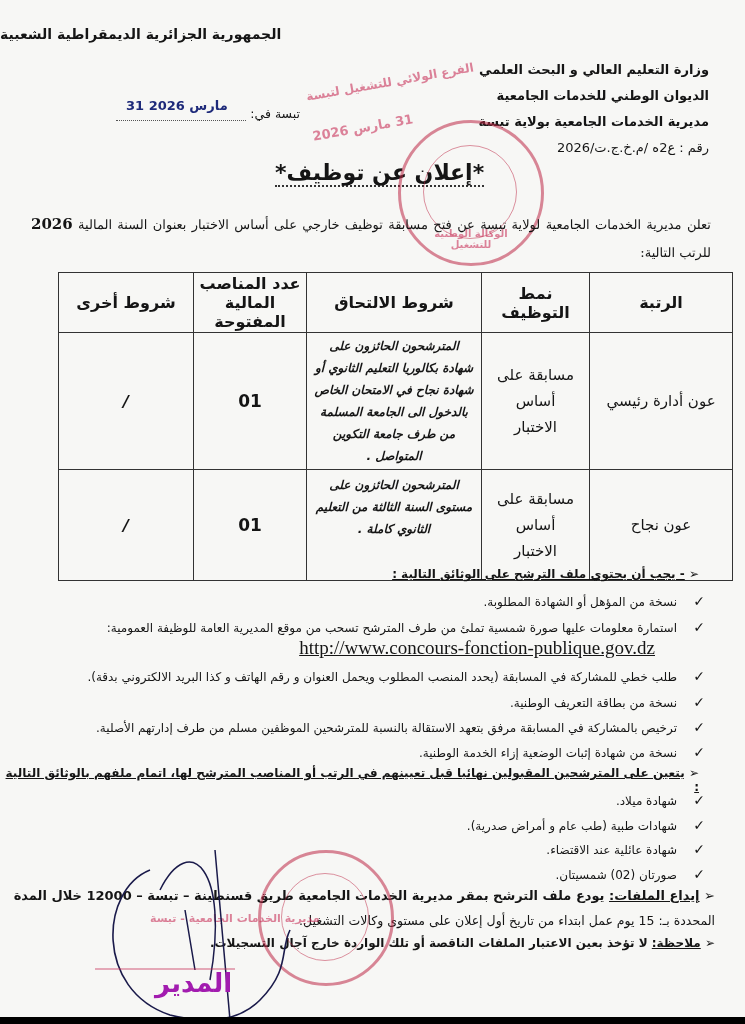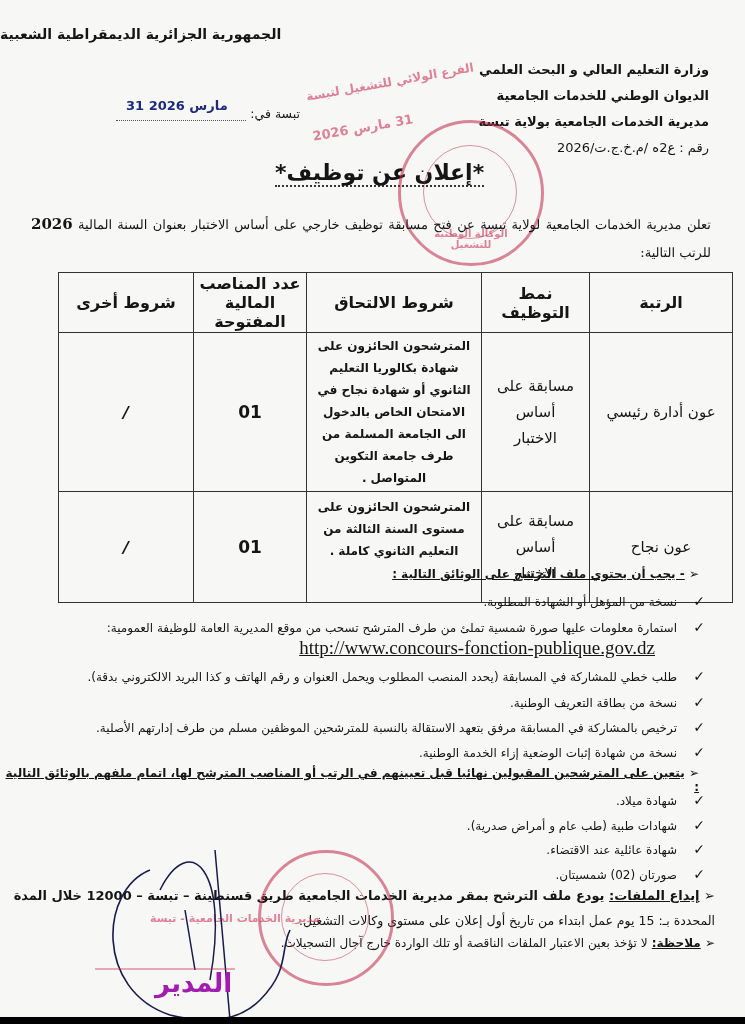--- a/index.html
+++ b/index.html
@@ -13,21 +13,21 @@
   .date-block { top: 106px; left: 90px; width: 210px; direction: rtl; font-size: 12.5px; }
   .date-dots { display: inline-block; width: 130px; border-bottom: 1px dotted #555; height: 14px; vertical-align: bottom; }
   .date-stamp { position: absolute; top: -8px; left: 36px; color: #1e2a7a; font-weight: bold; font-size: 13px; direction: ltr; }
   .ref { top: 140px; right: 36px; font-size: 13px; direction: rtl; }
   .title { top: 160px; left: 275px; font-size: 22px; font-weight: bold; direction: rtl; border-bottom: 2px dotted #333; }
   .intro { top: 210px; right: 34px; width: 680px; font-family: "DejaVu Serif", serif; font-size: 13px; line-height: 28px; direction: rtl; text-align: justify; }
   .intro b { font-size: 15px; }
   table.grid { position: absolute; top: 272px; left: 58px; width: 675px; border-collapse: collapse; direction: rtl; font-size: 13px; }
   table.grid th, table.grid td { border: 1.5px solid #333; text-align: center; vertical-align: middle; }
   table.grid th { height: 54px; font-weight: bold; font-size: 16px; }
-  .cond { text-align: left; padding: 2px 6px; line-height: 22px; font-size: 12px; font-weight: bold; }
+  .cond { text-align: left; padding: 2px 6px; line-height: 22px; font-size: 12px; font-weight: bold; font-style: italic; }
   .rowA td { height: 118px; } .rowB td { height: 104px; }
   .num { font-weight: bold; font-size: 17px; }
   .slash { font-weight: bold; font-size: 16px; font-style: italic; }
   .section { right: 46px; direction: rtl; font-size: 12px; font-weight: bold; }
   .section u { text-decoration: underline; }
   .item { right: 40px; direction: rtl; font-size: 12px; }
   .item .chk { display: inline-block; width: 18px; margin-left: 10px; font-size: 14px; }
   .url { top: 637px; right: 90px; font-family: "Liberation Serif", serif; font-size: 19px; text-decoration: underline; direction: ltr; }
   .deposit { right: 30px; direction: rtl; font-size: 13px; font-weight: bold; }
   .stamp { border-radius: 50%; border: 3px solid rgba(190,40,70,0.55); }
@@ -118,21 +118,21 @@
 <div class="abs item" style="top:841px"><span class="chk">✓</span><span>شهادة عائلية عند الاقتضاء.</span></div>
 <div class="abs item" style="top:866px"><span class="chk">✓</span><span>صورتان (02) شمسيتان.</span></div>
 
 <div class="abs deposit" style="top:888px">
   <span>➢ </span><u>إيداع الملفات:</u>
   <span>يودع ملف الترشح بمقر مديرية الخدمات الجامعية طريق قسنطينة – تبسة – 12000 خلال المدة</span>
 </div>
 <div class="abs deposit" style="top:913px;font-weight:normal;font-size:12.5px">المحددة بـ: 15 يوم عمل ابتداء من تاريخ أول إعلان على مستوى وكالات التشغيل.</div>
 <div class="abs deposit" style="top:936px;font-size:12px">
   <span>➢ </span><u>ملاحظة:</u>
-  <span style="font-weight:normal">لا تؤخذ بعين الاعتبار الملفات الناقصة أو تلك الواردة خارج آجال التسجيلات.</span>
+  <span style="font-weight:bold">لا تؤخذ بعين الاعتبار الملفات الناقصة أو تلك الواردة خارج آجال التسجيلات.</span>
 </div>
 
 <div class="abs stamp" style="top:850px;left:258px;width:130px;height:130px">
   <div class="stamp-inner" style="top:20px;left:20px;width:86px;height:86px"></div>
 </div>
 <div class="abs pink" style="top:912px;left:150px;font-size:11px;font-weight:bold;direction:rtl">مديرية الخدمات الجامعية - تبسة</div>
 
 <svg class="abs" style="top:830px;left:90px" width="230" height="195">
   <path d="M60 40 C 10 60, 5 160, 80 185 C 120 195, 150 190, 170 170 C 200 140, 190 120, 200 100" fill="none" stroke="#1a1a4a" stroke-width="1.6"></path>
   <path d="M70 60 C 100 0, 140 40, 120 150" fill="none" stroke="#1a1a4a" stroke-width="1.5"></path>

